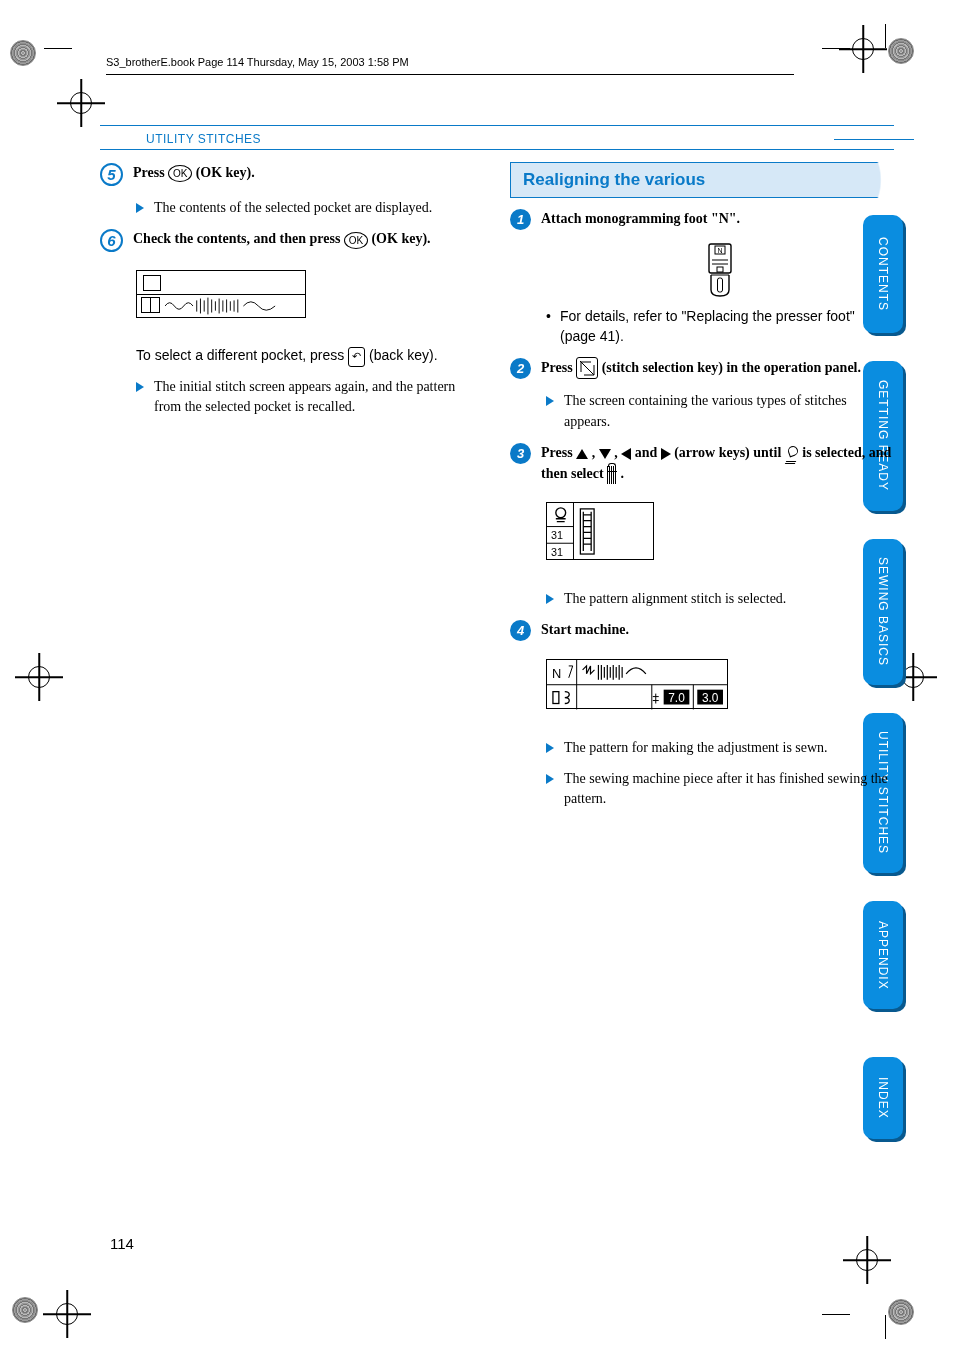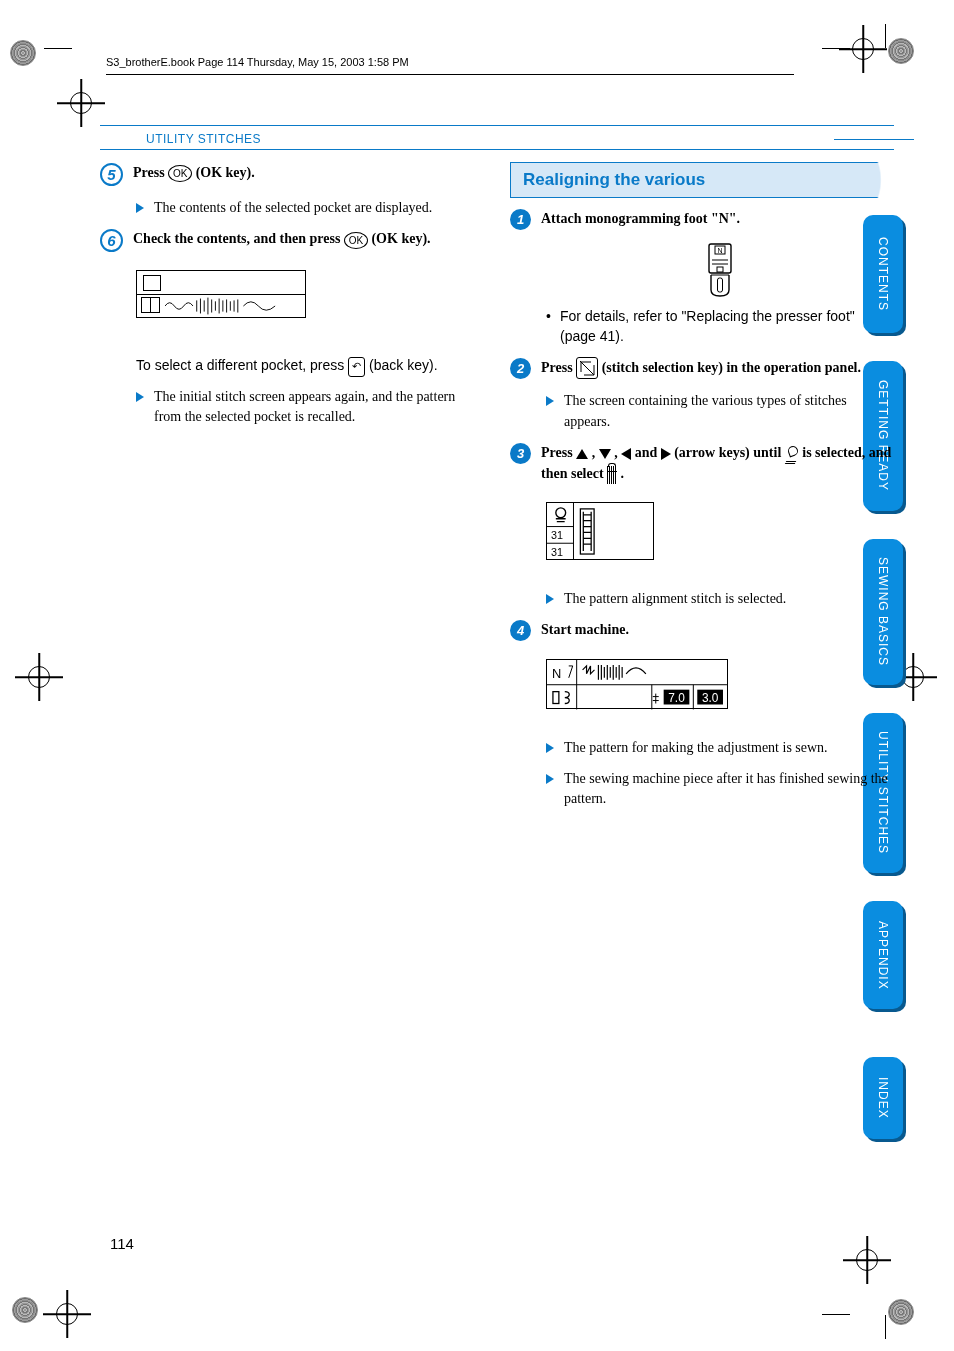--- a/index.html
+++ b/index.html
@@ -291,21 +291,21 @@
               <line x1="66" y1="2" x2="66" y2="16"></line>
                 <line x1="70" y1="4" x2="70" y2="14"></line>
               <line x1="74" y1="3" x2="74" y2="15"></line>
                 <line x1="78" y1="2" x2="78" y2="16"></line>
             </g>
             <path d="M84 9 Q92 0 100 9 T118 9" stroke="#000" fill="none" stroke-width="1"></path>
           </svg>
         </div>
       </div>
 
-      <div class="sub" style="margin-top:24px;">
+      <div class="sub" style="margin-top:14px;">
         <span>To select a different pocket, press </span>
         <span class="key-box">↶</span>
         <span> (back key).</span>
       </div>
       <div class="sub sub-arrow">The initial stitch screen appears again, and the pattern from the selected pocket is recalled.</div>
     </div>
 
     <div class="col">
       <div class="heading-box">
         <h3>Realigning the various</h3>

